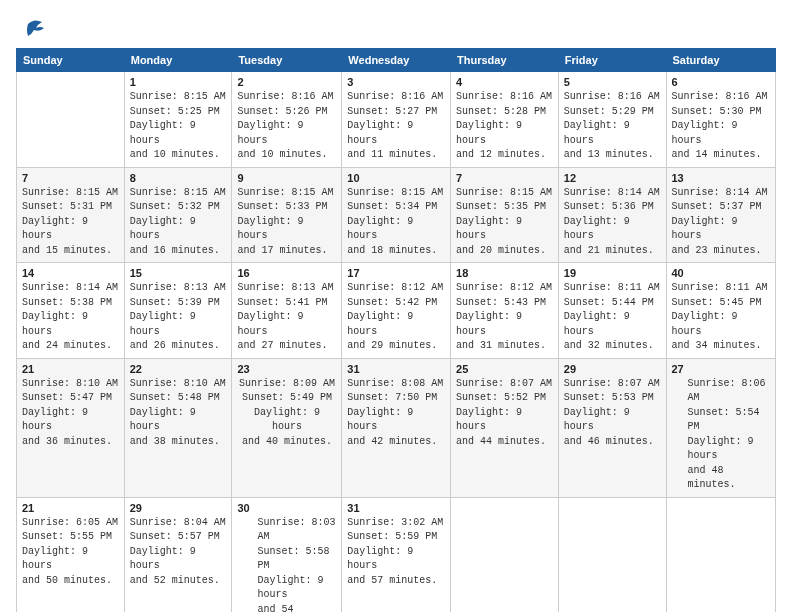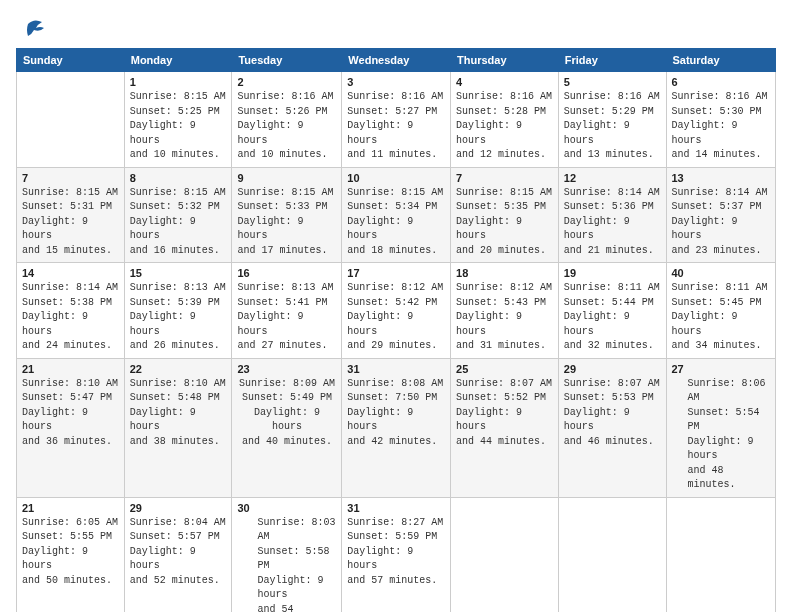--- a/index.html
+++ b/index.html
@@ -345,21 +345,21 @@
           </td>
           <td>
             <span class="day-number">30</span>
             <div class="day-info" style="white-space: pre-line; margin-left: 20px;">Sunrise: 8:03 AM
 Sunset: 5:58 PM
 Daylight: 9 hours
 and 54 minutes.</div>
           </td>
           <td>
             <span class="day-number">31</span>
-            <div class="day-info" style="white-space: pre-line;">Sunrise: 8:27 AM
+            <div class="day-info" style="white-space: pre-line;">Sunrise: 3:02 AM
 Sunset: 5:59 PM
 Daylight: 9 hours
 and 57 minutes.</div>
           </td>
           <td class="empty-cell"></td>
           <td class="empty-cell"></td>
           <td class="empty-cell"></td>
         </tr>
       </tbody>
   </table>

